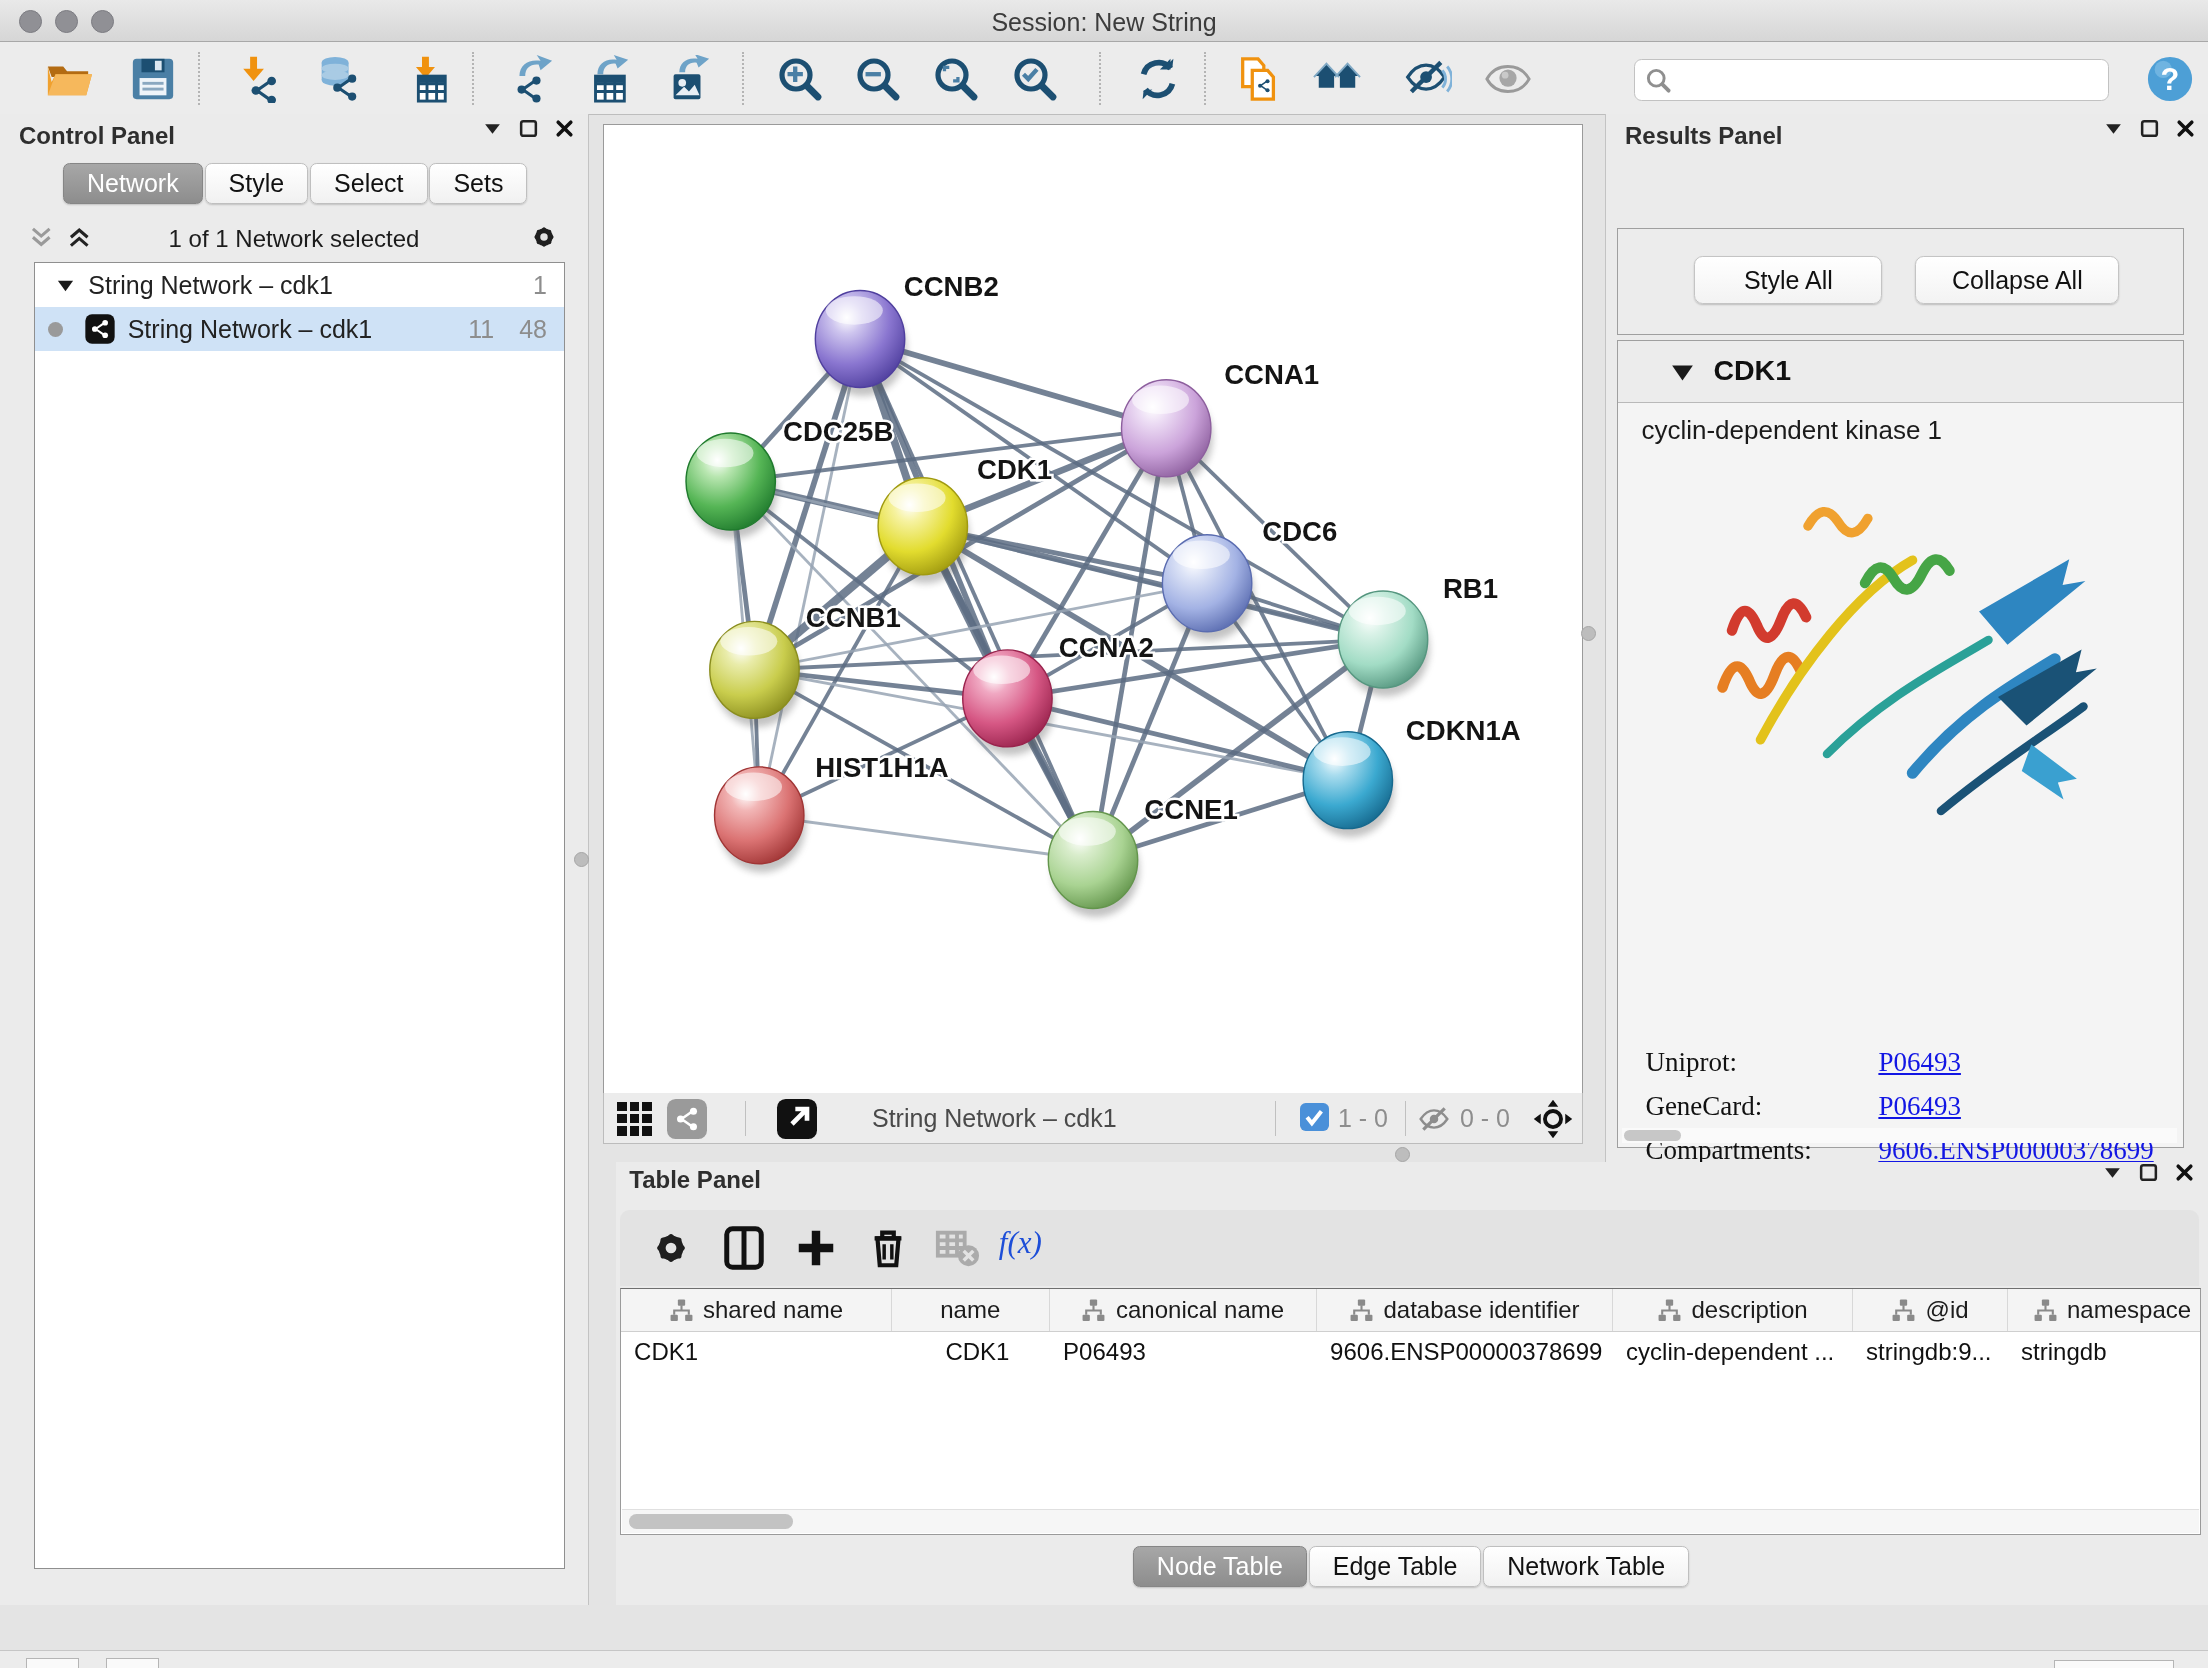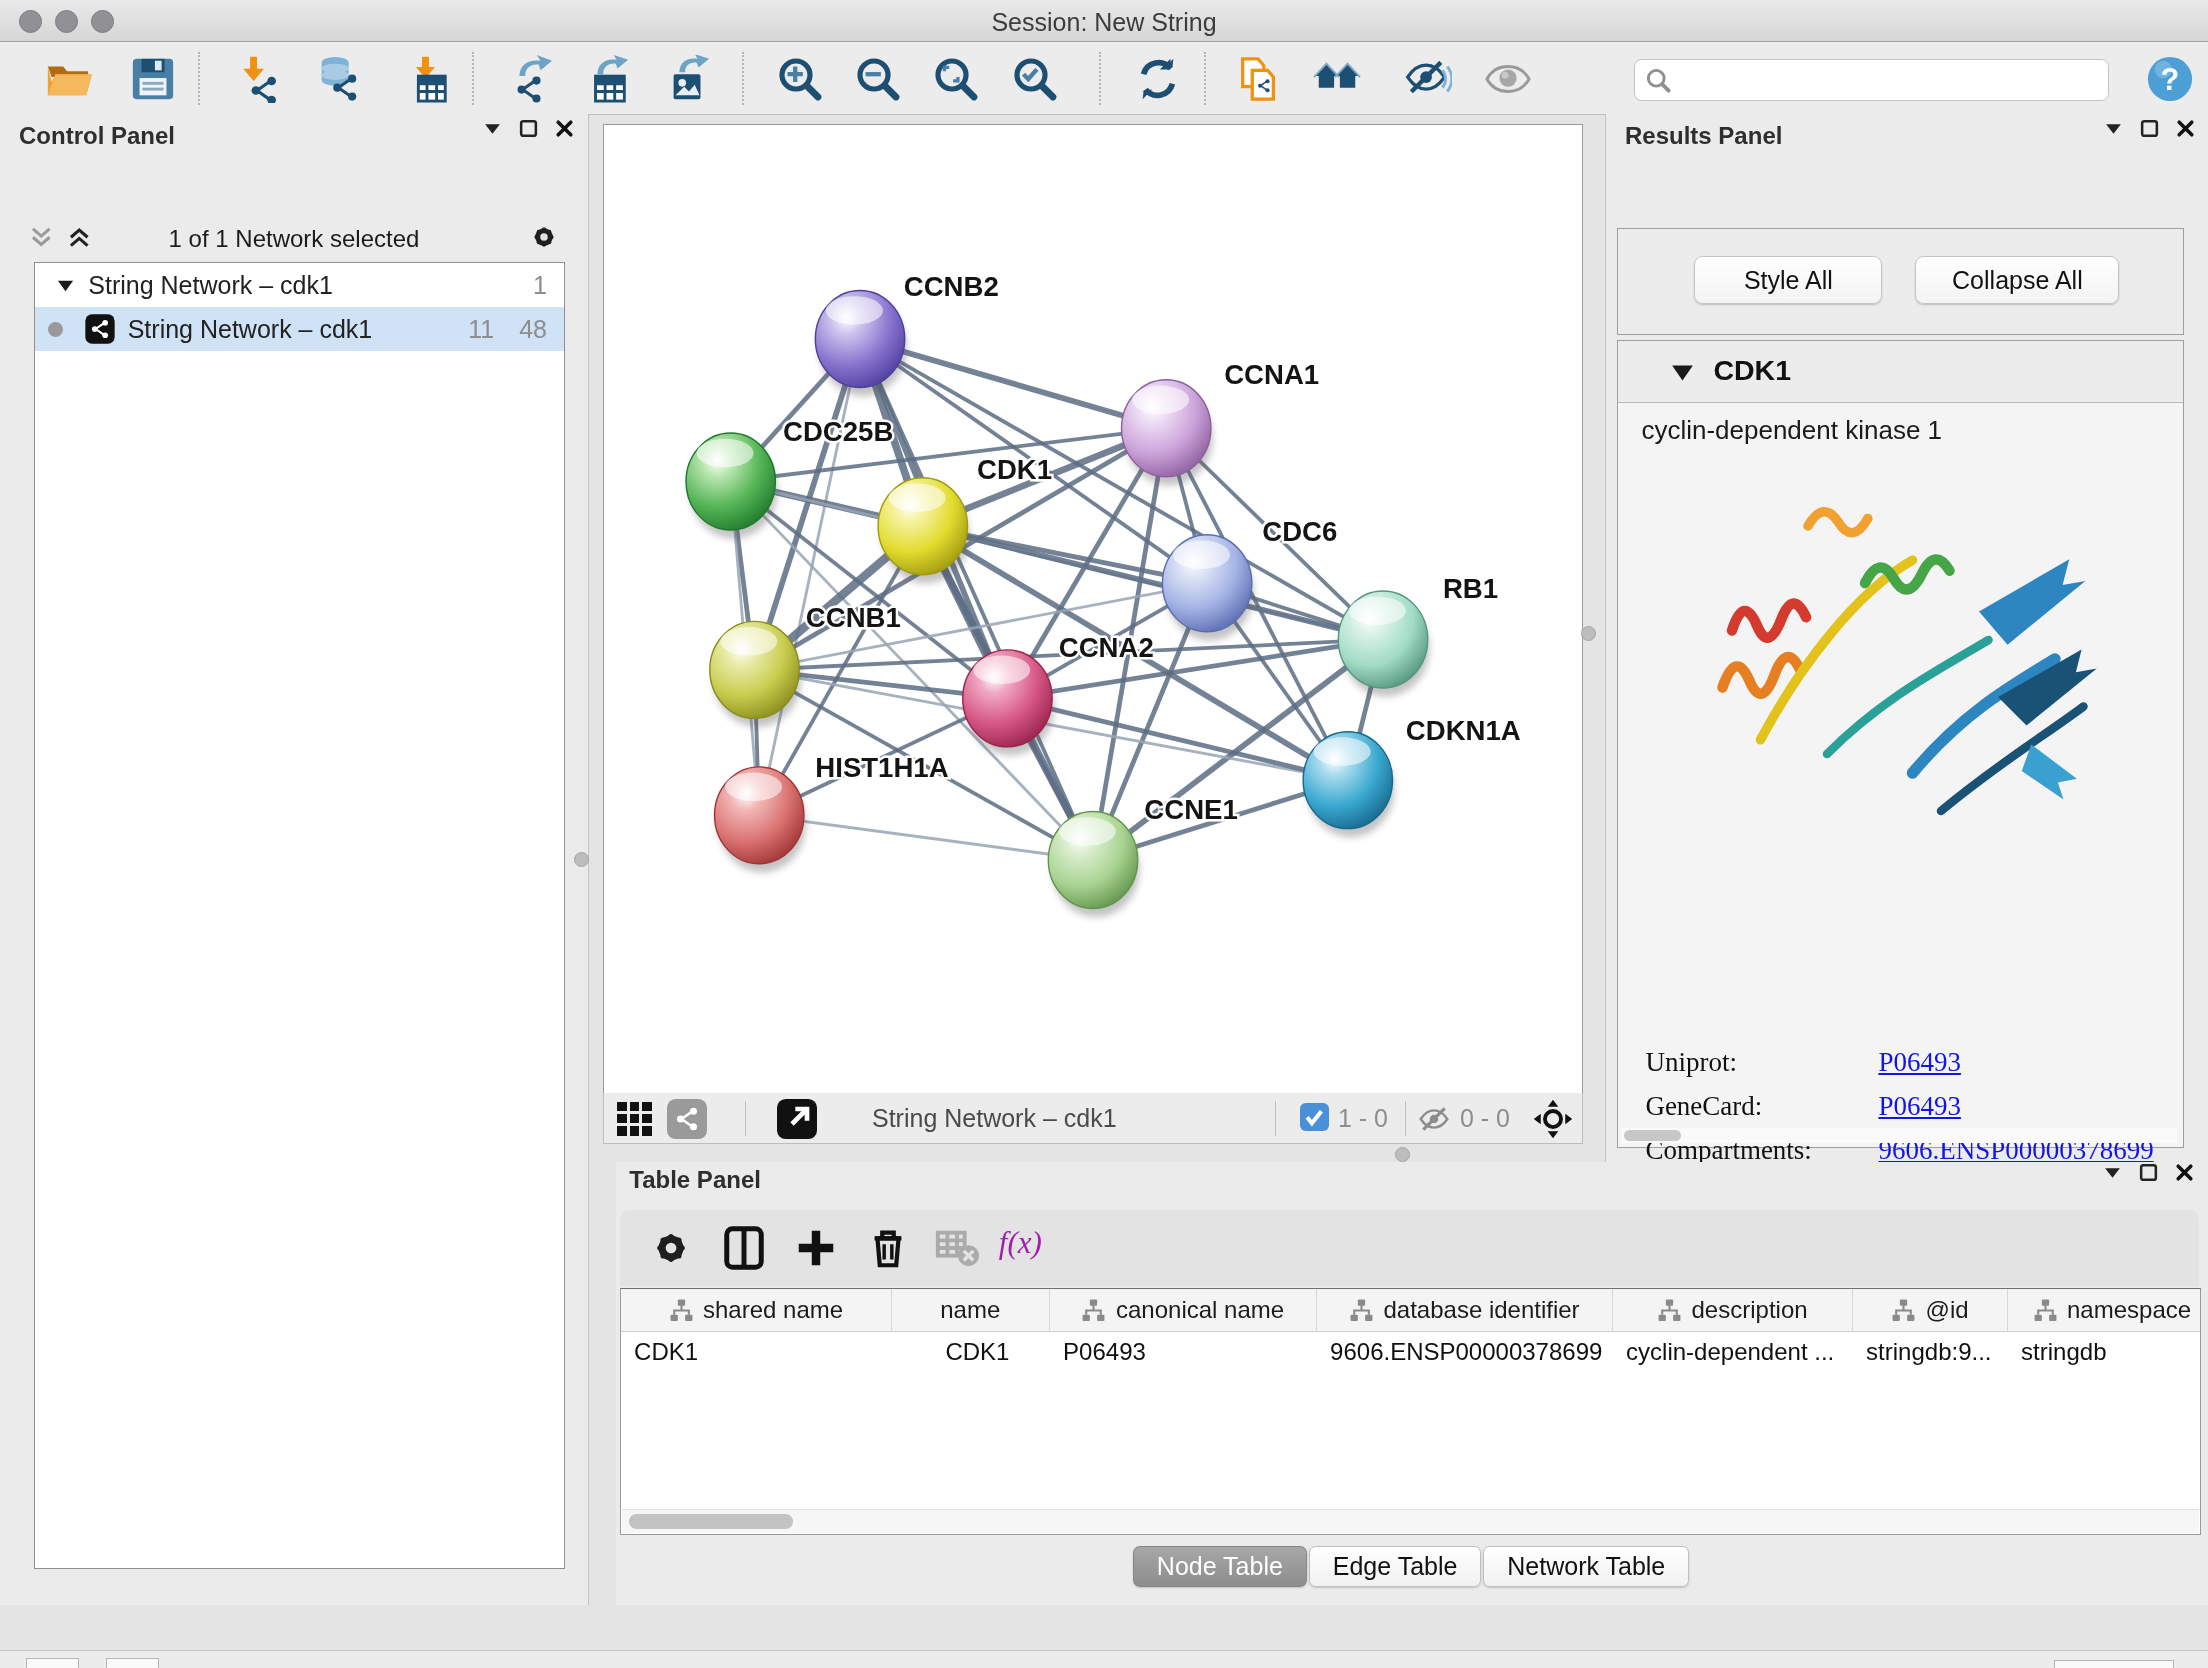--- a/index.html
+++ b/index.html
@@ -329,20 +329,21 @@
     <svg width="21" height="21" viewBox="0 0 20 20">
         <path d="M3 6h14l-7 9z" fill="#222"></path>
       </svg>
     <svg width="21" height="21" viewBox="0 0 20 20">
         <rect x="3" y="3" width="14" height="14" rx="2" fill="none" stroke="#222" stroke-width="2.4"></rect>
       </svg>
     <svg width="21" height="21" viewBox="0 0 20 20">
         <path d="M4 4l12 12M16 4L4 16" stroke="#111" stroke-width="3.4" stroke-linecap="round"></path>
       </svg>
   </div>
+  <div id="cp-tabs"><span class="tab sel">Network</span><span class="tab">Style</span><span class="tab">Select</span><span class="tab">Sets</span></div>
   <div id="cp-toolrow">
     <svg class="abs" style="left:7.6px;top:5.7px" width="28.5" height="28.5" viewBox="0 0 24 24">
       <path d="M5 5l7 6 7-6M5 12l7 6 7-6" stroke="#9a9a9a" stroke-width="2.6" fill="none"></path>
       </svg>
     <svg class="abs" style="left:46px;top:5.7px" width="28.5" height="28.5" viewBox="0 0 24 24">
       <path d="M5 19l7-6 7 6M5 12l7-6 7 6" stroke="#222" stroke-width="2.6" fill="none"></path>
       </svg>
     <div class="abs" style="left:0;right:0;top:7.6px;text-align:center">1 of 1 Network selected</div>
     <svg class="abs" style="right:9.5px;top:3.8px" width="32" height="32" viewBox="0 0 24 24" color="#1f1f1f">
         <use href="#sym-gear" width="24" height="24"></use>
@@ -792,21 +793,21 @@
       <path d="M10 10v8M14 10v8" stroke="#111" stroke-width="1.8"></path>
       </svg>
     <svg class="tp-icon" style="left:314px" viewBox="0 0 24 24">
       <g stroke="#ababab" stroke-width="2" fill="none">
           <rect x="2" y="4" width="14" height="12"></rect>
       <path d="M2 8h14M2 12h14M7 4v12M12 4v12"></path>
         </g>
       <circle cx="18" cy="16" r="5.5" fill="#ababab"></circle>
       <path d="M15.5 13.5l5 5M20.5 13.5l-5 5" stroke="#e3e3e3" stroke-width="1.8"></path>
       </svg>
-    <div class="tp-icon" style="left:379px;width:86px;color:#a21caf;
+    <div class="tp-icon" style="left:379px;width:86px;color:#1d4ed8;
          font-family:'Liberation Serif',serif;font-style:italic;font-size:31px">f(x)</div>
   </div>
   <div id="tp-table">
     <div id="tp-header">
         <div class="th" style="width: 271px;">
           <svg width="25" height="25" viewBox="0 0 24 24" style="color: rgb(138, 138, 138);">
             <use href="#sym-sitemap" width="24" height="24"></use>
           </svg>
           <span>shared name</span>
         </div>

